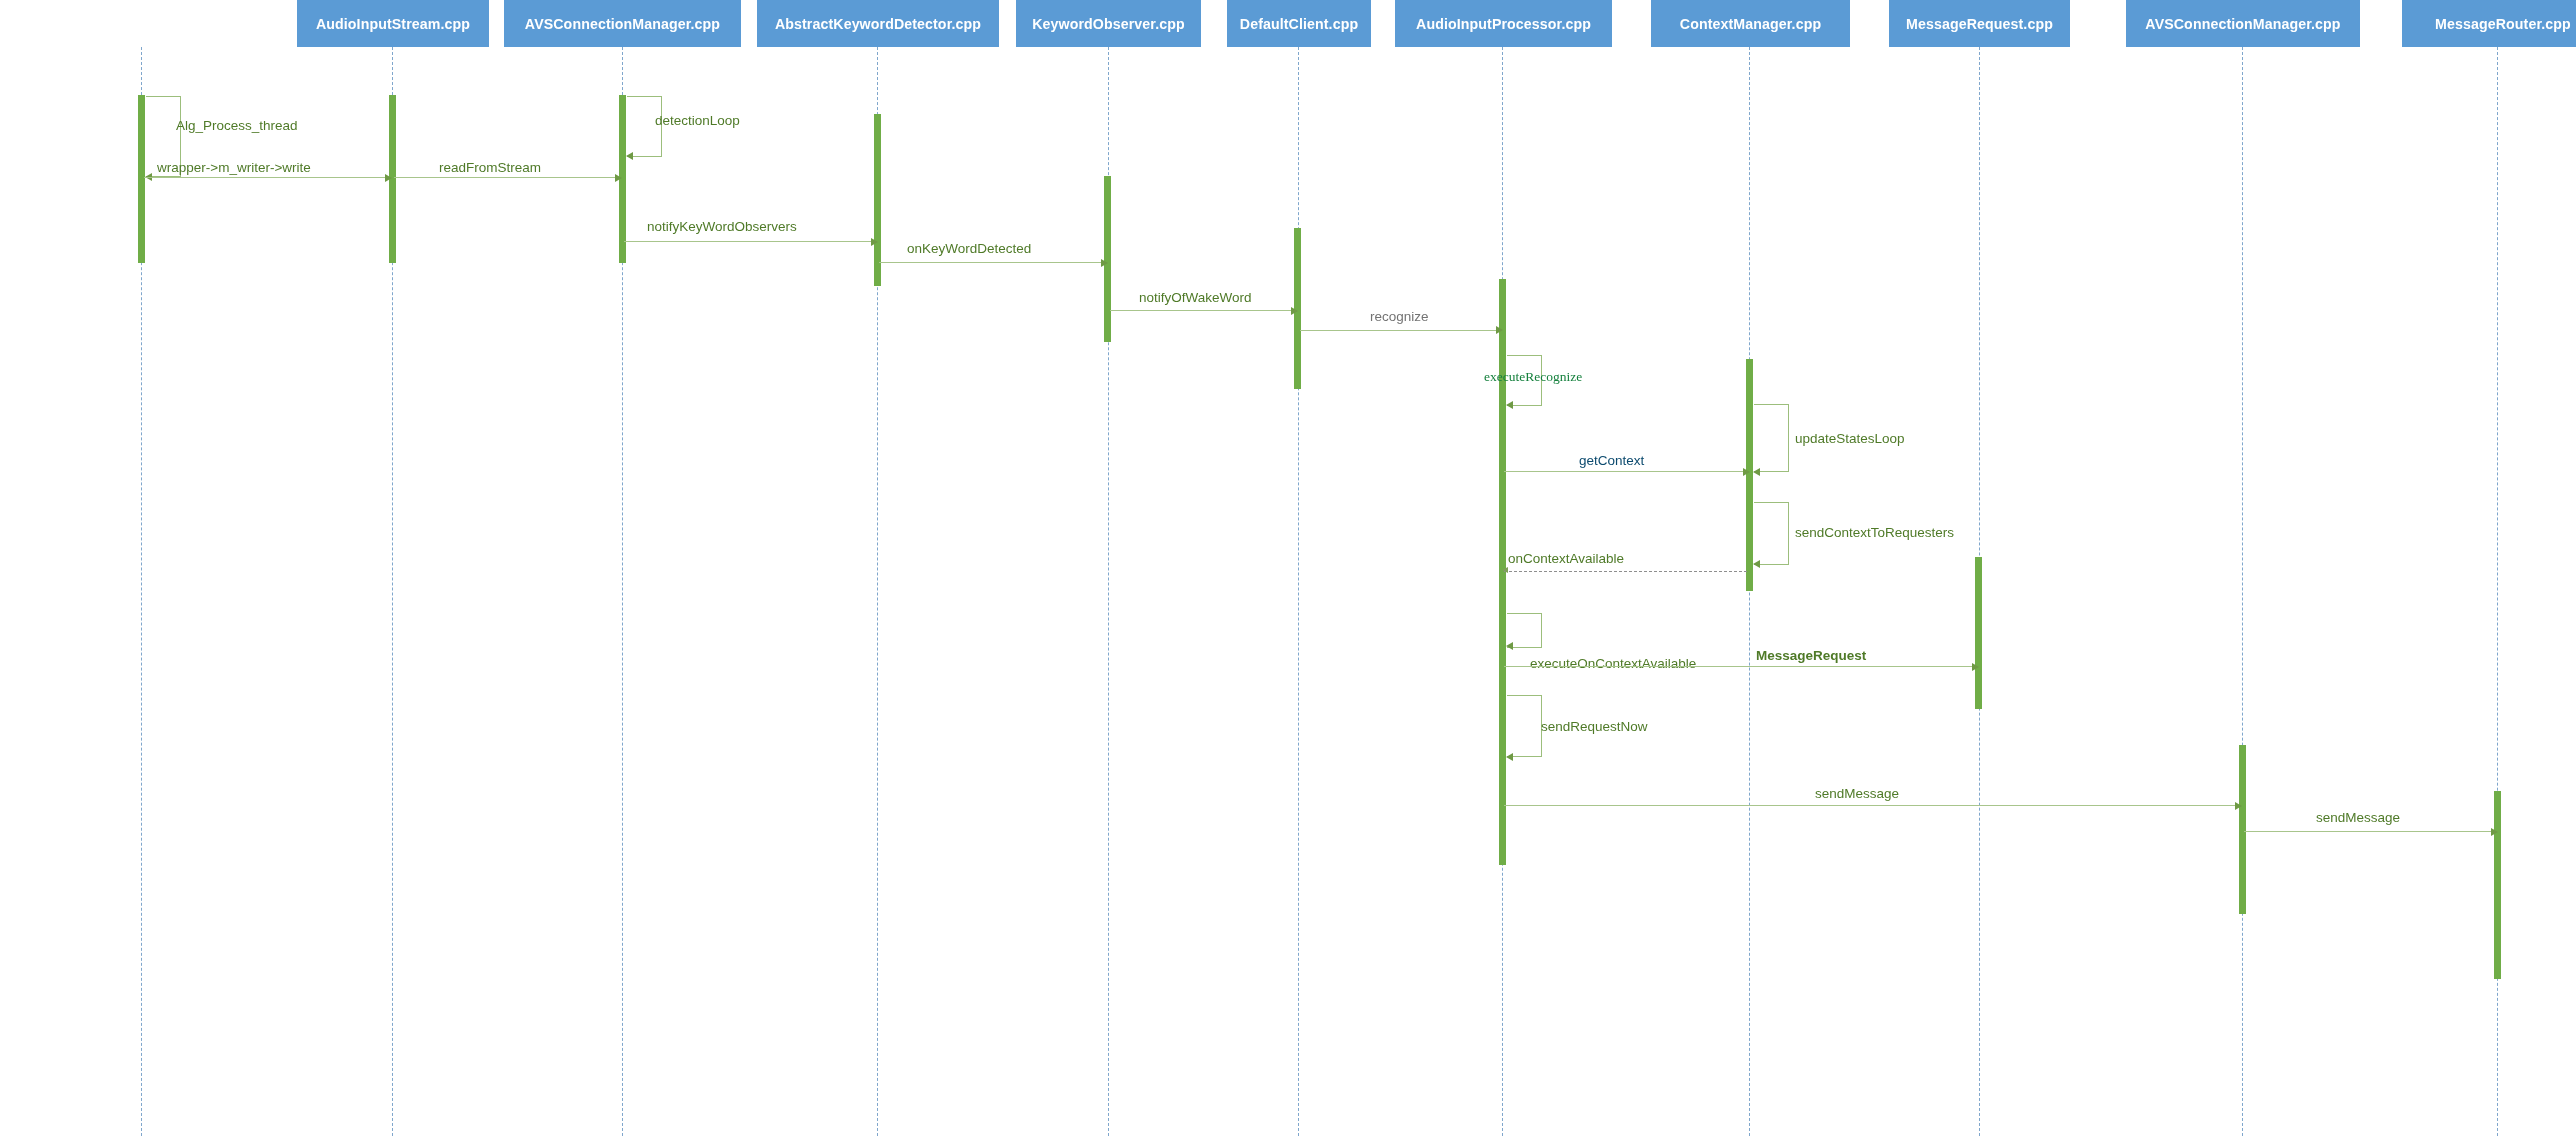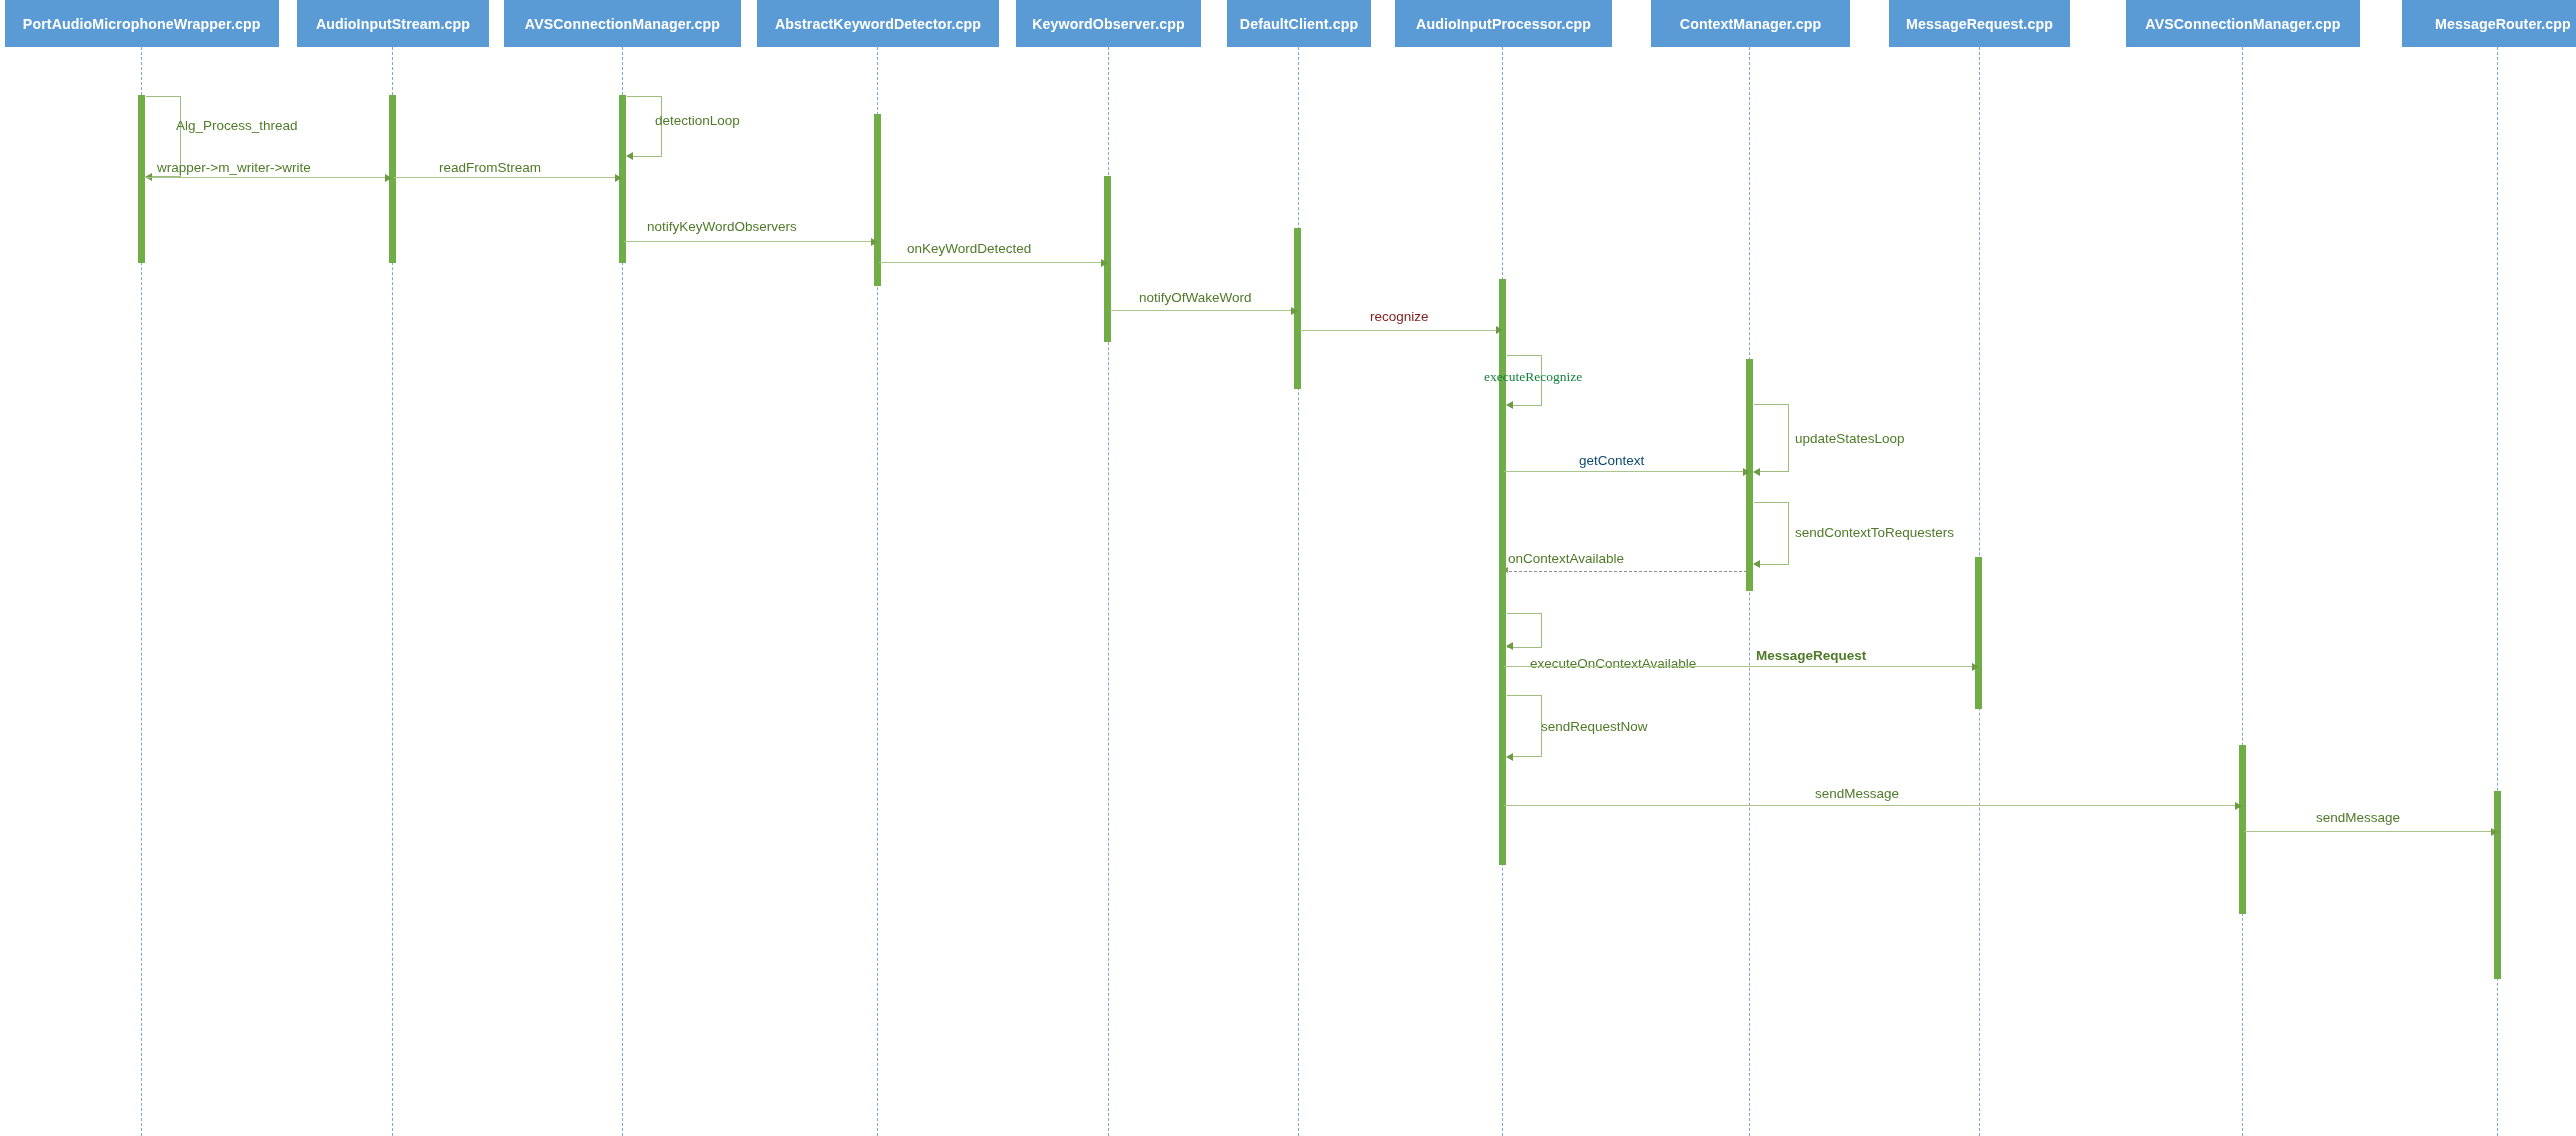--- a/index.html
+++ b/index.html
@@ -78,23 +78,20 @@
     <div class="lifeline" style="left: 392px; top: 47px; height: 1089px; border-left-color: rgb(127, 166, 204);"></div>
     <div class="lifeline" style="left: 622px; top: 47px; height: 1089px; border-left-color: rgb(127, 166, 204);"></div>
     <div class="lifeline" style="left: 877px; top: 47px; height: 1089px; border-left-color: rgb(127, 166, 204);"></div>
     <div class="lifeline" style="left: 1108px; top: 47px; height: 1089px; border-left-color: rgb(127, 166, 204);"></div>
     <div class="lifeline" style="left: 1298px; top: 47px; height: 1089px; border-left-color: rgb(127, 166, 204);"></div>
     <div class="lifeline" style="left: 1502px; top: 47px; height: 1089px; border-left-color: rgb(127, 166, 204);"></div>
     <div class="lifeline" style="left: 1749px; top: 47px; height: 1089px; border-left-color: rgb(127, 166, 204);"></div>
     <div class="lifeline" style="left: 1979px; top: 47px; height: 1089px; border-left-color: rgb(127, 166, 204);"></div>
     <div class="lifeline" style="left: 2242px; top: 47px; height: 1089px; border-left-color: rgb(127, 166, 204);"></div>
     <div class="lifeline" style="left: 2497px; top: 47px; height: 1089px; border-left-color: rgb(127, 166, 204);"></div>
-    <div class="participant" style="left: 4.7px; top: 0px; width: 274px; height: 47px; --hdr: #5B9BD5; color: rgb(255, 255, 255);">
-      <span>PortAudioMicrophoneWrapper.cpp</span>
-    </div>
     <div class="participant" style="left: 297px; top: 0px; width: 192px; height: 47px; --hdr: #5B9BD5; color: rgb(255, 255, 255);">
       <span>AudioInputStream.cpp</span>
     </div>
     <div class="participant" style="left: 504px; top: 0px; width: 237px; height: 47px; --hdr: #5B9BD5; color: rgb(255, 255, 255);">
       <span>AVSConnectionManager.cpp</span>
     </div>
     <div class="participant" style="left: 757px; top: 0px; width: 242px; height: 47px; --hdr: #5B9BD5; color: rgb(255, 255, 255);">
       <span>AbstractKeywordDetector.cpp</span>
     </div>
     <div class="participant" style="left: 1016px; top: 0px; width: 185px; height: 47px; --hdr: #5B9BD5; color: rgb(255, 255, 255);">
@@ -145,21 +142,21 @@
     <div class="arrowhead right" style="top: 238px; left: 871px;"></div>
     <div class="msglabel" style="color: rgb(79, 122, 40); left: 647px; top: 220px;">notifyKeyWordObservers</div>
     <div class="msg" style="left: 879px; top: 262px; width: 226px; --line: #A8C58C;"></div>
     <div class="arrowhead right" style="top: 259px; left: 1101px;"></div>
     <div class="msglabel" style="color: rgb(79, 122, 40); left: 907px; top: 242px;">onKeyWordDetected</div>
     <div class="msg" style="left: 1110px; top: 310px; width: 186px; --line: #A8C58C;"></div>
     <div class="arrowhead right" style="top: 307px; left: 1291px;"></div>
     <div class="msglabel" style="color: rgb(79, 122, 40); left: 1139px; top: 291px;">notifyOfWakeWord</div>
     <div class="msg" style="left: 1300px; top: 330px; width: 200px; --line: #A8C58C;"></div>
     <div class="arrowhead right" style="top: 326px; left: 1496px;"></div>
-    <div class="msglabel" style="color: #7f1d1d; left: 1370px; top: 310px;">recognize</div>
+    <div class="msglabel" style="color: #737373; left: 1370px; top: 310px;">recognize</div>
     <div class="selfloop" style="left: 1507px; top: 355px; width: 35px; height: 51px;"></div>
     <div class="arrowhead left" style="left: 1506px; top: 401px;"></div>
     <div class="msglabel" style="color: #15803d; left: 1484px; top: 370px; font-family: Liberation Serif, serif;">executeRecognize</div>
     <div class="selfloop" style="left: 1754px; top: 404px; width: 35px; height: 68px;"></div>
     <div class="arrowhead left" style="left: 1753px; top: 468px;"></div>
     <div class="msglabel" style="color: rgb(79, 122, 40); left: 1795px; top: 432px;">updateStatesLoop</div>
     <div class="msg" style="left: 1504px; top: 471px; width: 243px; --line: #A8C58C;"></div>
     <div class="arrowhead right" style="top: 468px; left: 1743px;"></div>
     <div class="msglabel" style="color: #0c4a6e; left: 1579px; top: 454px;">getContext</div>
     <div class="selfloop" style="left: 1754px; top: 502px; width: 35px; height: 63px;"></div>

